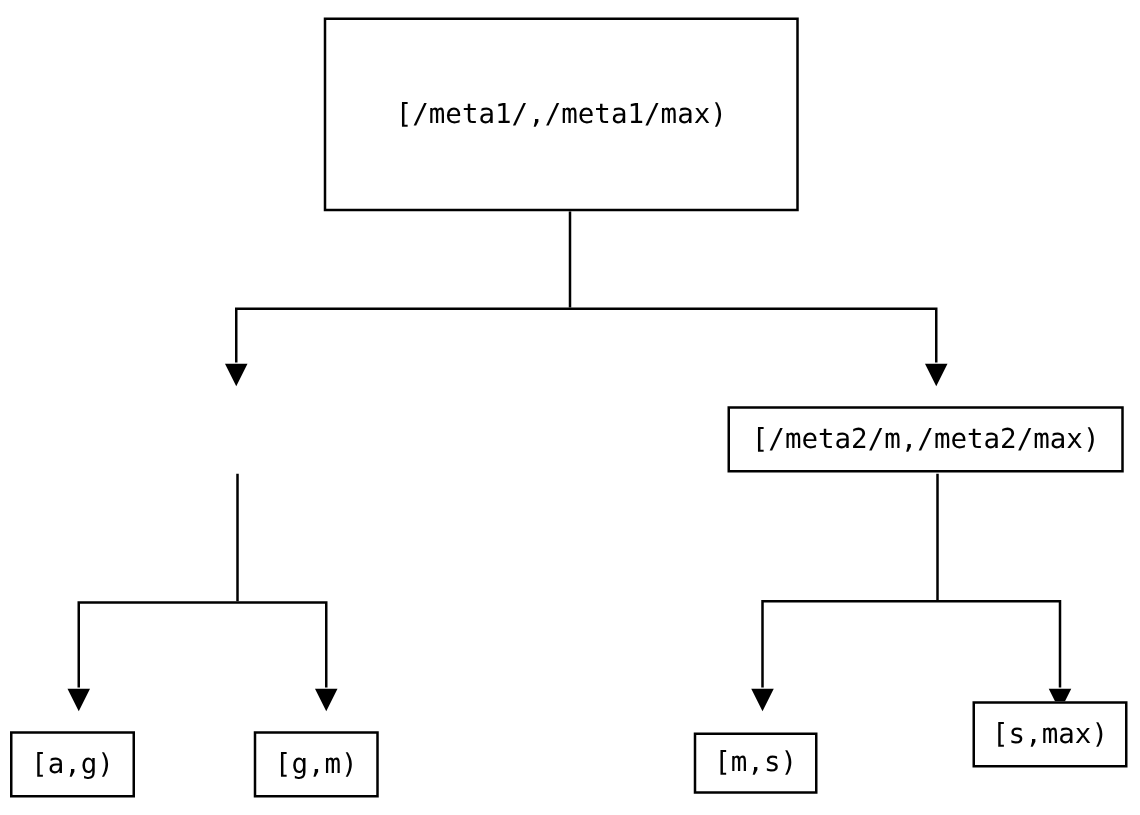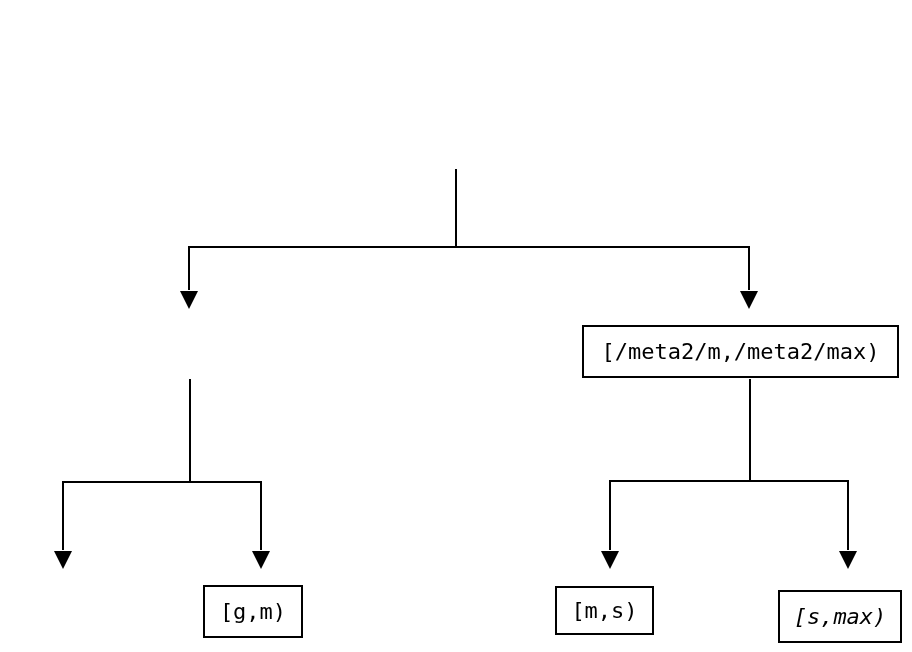--- a/index.html
+++ b/index.html
@@ -44,21 +44,21 @@
     font-size: 22px;
     line-height: 1;
     white-space: nowrap;
   }
   .node-root    { left: 259px; top: 14px;  width: 380px; height: 155px; }
   .node-l2-left { left: 22px;  top: 325px; width: 323px; height: 53px; }
   .node-l2-right{ left: 582px; top: 325px; width: 317px; height: 53px; }
   .node-l3-0    { left: 8px;   top: 585px; width: 100px; height: 53px; }
   .node-l3-1    { left: 203px; top: 585px; width: 100px; height: 53px; justify-content: center; }
   .node-l3-2    { left: 555px; top: 586px; width: 99px;  height: 49px; }
-  .node-l3-3    { left: 778px; top: 590px; width: 124px; height: 53px; font-style: italic; }
+  .node-l3-3    { left: 778px; top: 561px; width: 124px; height: 53px; }
 </style>
 </head>
 <body>
 
 <div class="canvas">
 
   <svg class="connectors" width="912" height="652" viewBox="0 0 912 652" aria-hidden="true">
 
     <g>
       <path d="M456,169 V246"></path>
@@ -75,26 +75,32 @@
     </g>
 
     <g>
       <path d="M750,379 V480"></path>
       <path d="M610,550 V481 H848 V550"></path>
       <polygon points="601,551 619,551 610,569"></polygon>
       <polygon points="839,551 857,551 848,569"></polygon>
     </g>
   </svg>
 
+  <div class="node node-root">
+    <span>[/meta1/,/meta1/max)</span>
+  </div>
 
 
   <div class="node node-l2-right">
     <span>[/meta2/m,/meta2/max)</span>
   </div>
 
+  <div class="node node-l3-0">
+    <span>[a,g)</span>
+  </div>
 
   <div class="node node-l3-1">
     <span>[g,m)</span>
   </div>
 
   <div class="node node-l3-2">
     <span>[m,s)</span>
   </div>
 
   <div class="node node-l3-3">

